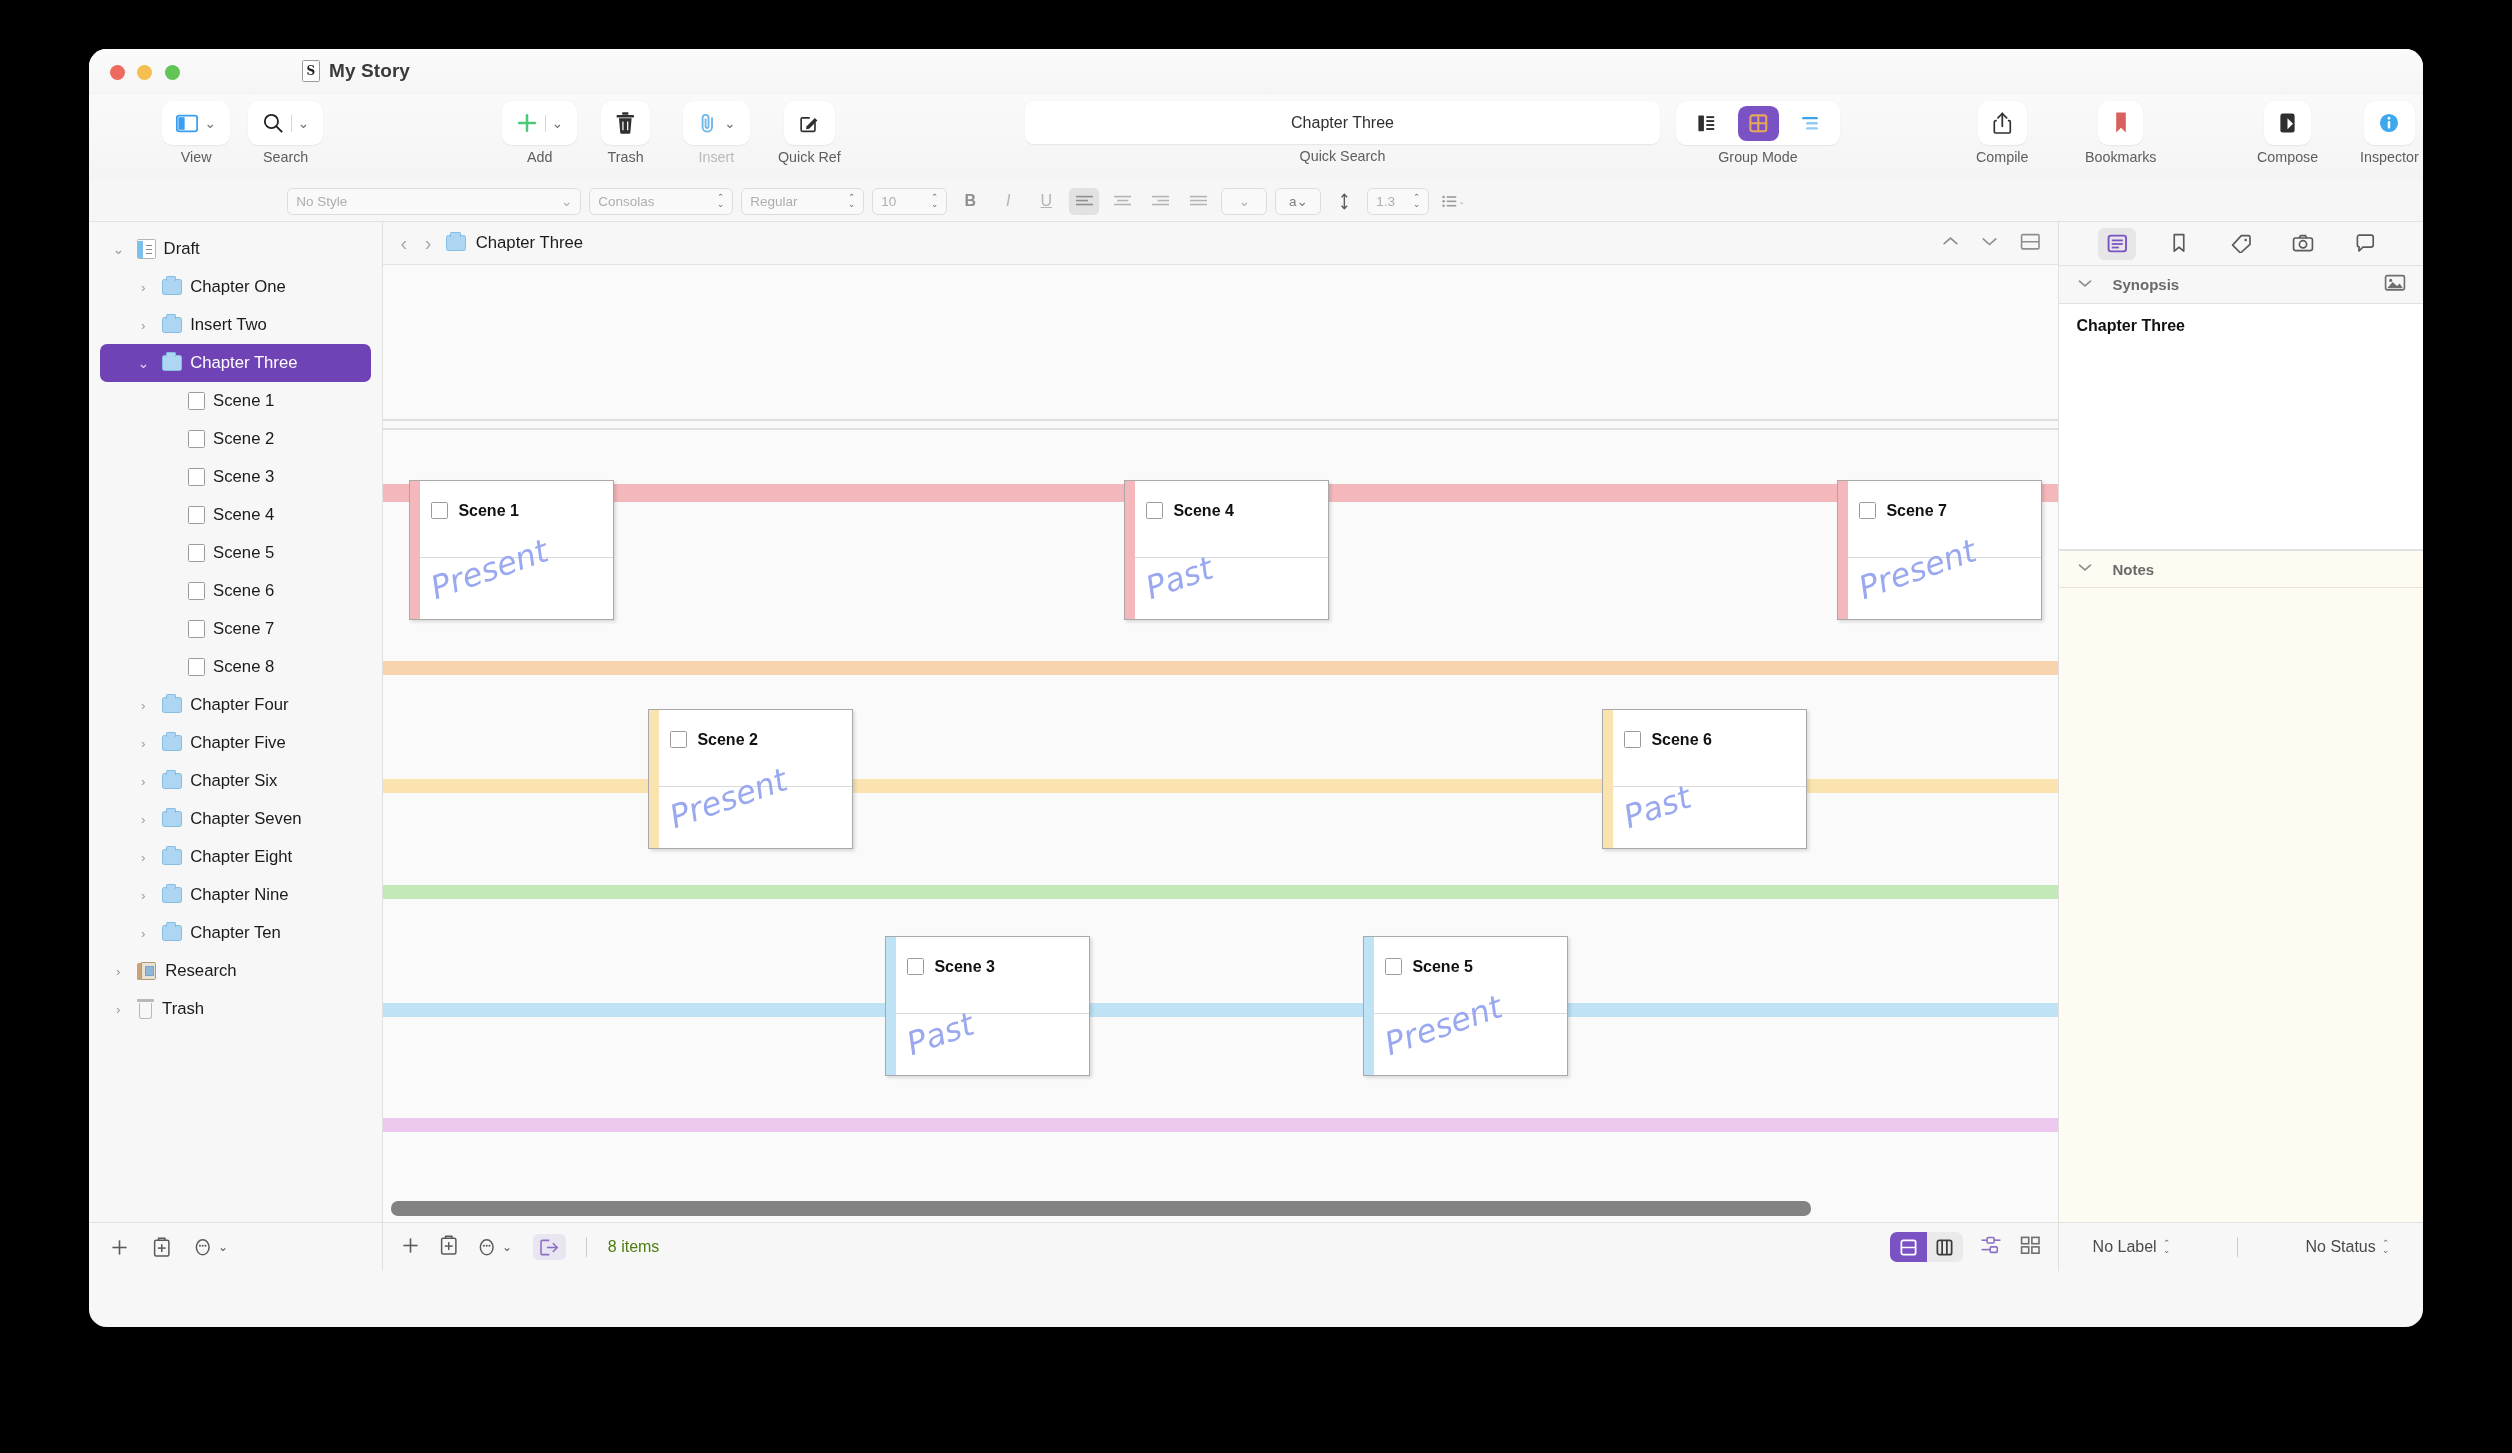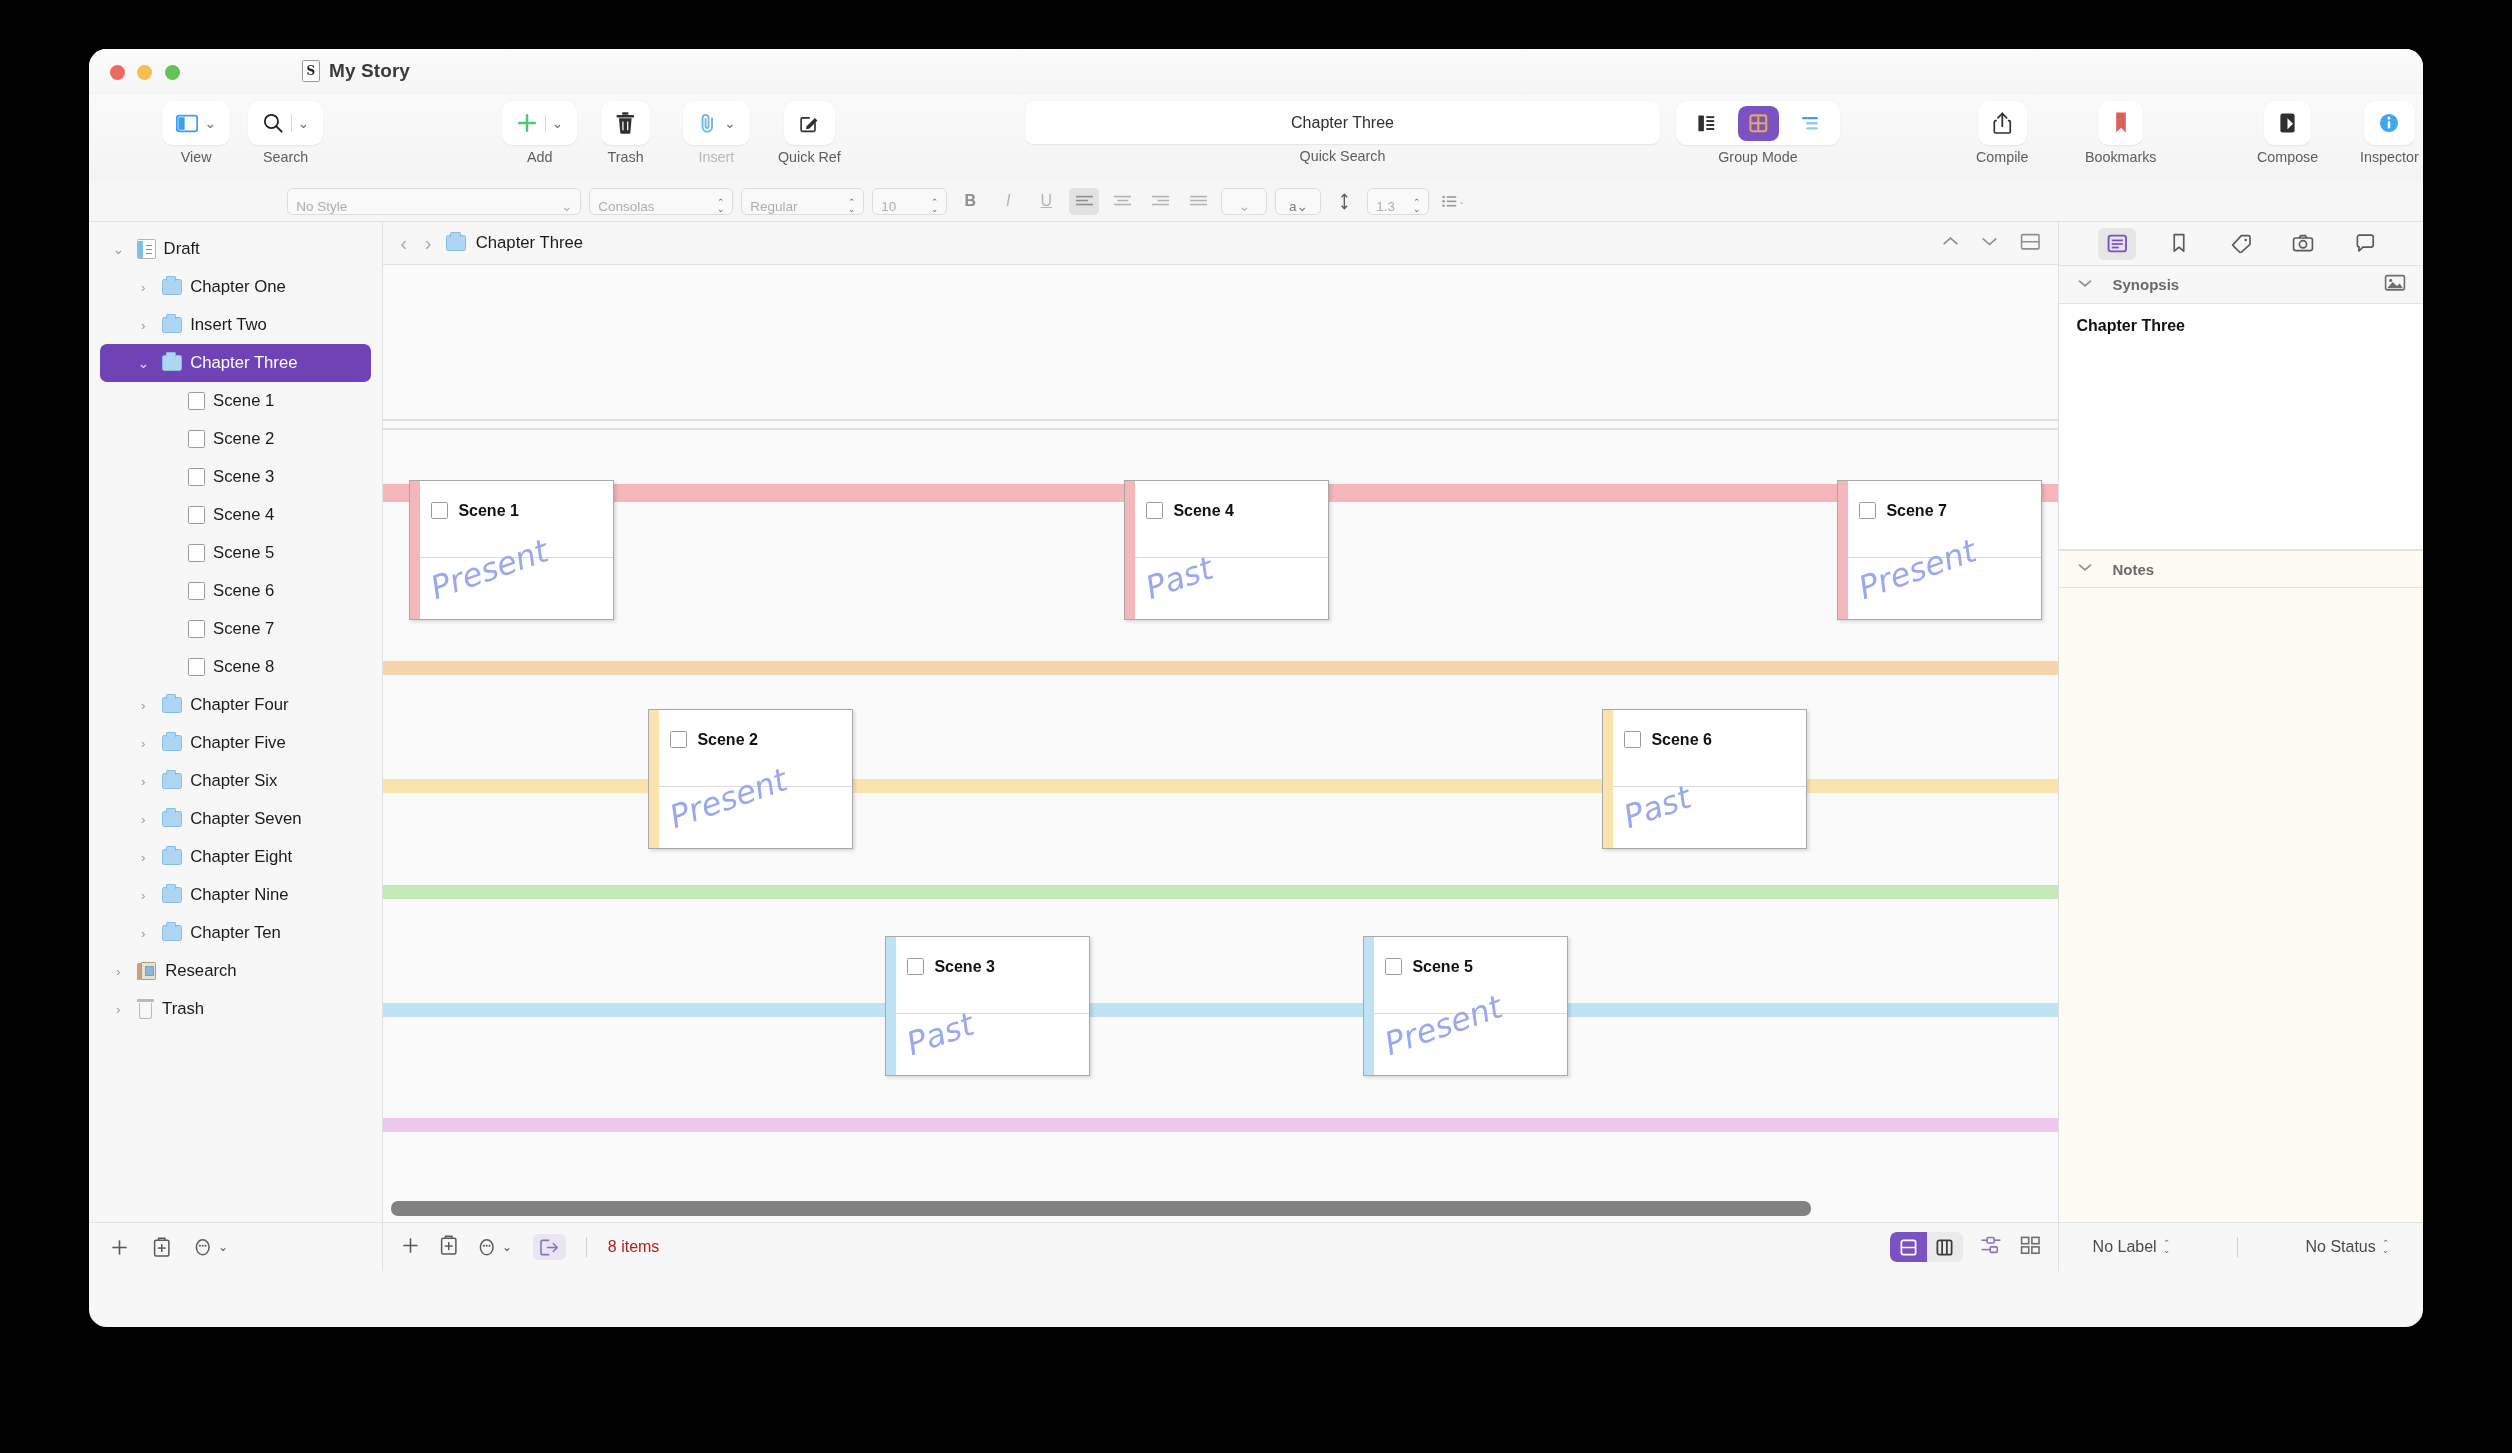--- a/index.html
+++ b/index.html
@@ -51,21 +51,21 @@
   .seg { background:#fff; border-radius:10.3px; height:44px; display:flex;
     align-items:center; padding:0 9.5px; gap:11px; box-shadow:0 0.8px 1.6px rgba(0,0,0,.07); }
   .seg-item { width:41px; height:35px; border-radius:8.7px; display:flex;
     align-items:center; justify-content:center; }
   .seg-item.active { background:#7b52c4; }
 
   
   .formatbar { height:41px; background:#f6f6f6; border-bottom:0.8px solid #e2e2e2;
     display:flex; align-items:center; padding-left:14.3px; gap:8px; }
   .fmt-box { border:0.8px solid #dcdcdc; border-radius:5.6px; height:27px;
-    background:#f9f9f9; display:flex; align-items:flex-end; padding:0 8px;
+    background:#f9f9f9; display:flex; align-items:center; padding:0 8px;
     font-size:13.5px; color:#aeaeae; gap:0; }
   .fmt-style { width:294px; justify-content:space-between; }
   .fmt-font { width:144px; justify-content:space-between; }
   .fmt-weight { width:123px; justify-content:space-between; }
   .fmt-size { width:75px; justify-content:space-between; }
   .fmt-btn { width:30px; height:27px; display:flex; align-items:center;
     justify-content:center; font-size:16px; color:#b4b4b4; border-radius:4.8px; }
   .fmt-btn.bold { font-weight:bold; color:#8f8f8f; }
   .fmt-btn.active { background:#e2e2e2; }
   .fmt-lh { width:62px; justify-content:space-between; }
@@ -135,21 +135,21 @@
   .stamp { position:absolute; font-size:32px; color:#9aa9ef; font-weight:500;
     font-style:italic; font-family:"DejaVu Sans", sans-serif;
     transform:rotate(-19deg); transform-origin:left center; white-space:nowrap;
     pointer-events:none; }
 
   .scrollbar { position:absolute; left:8px; right:11px; bottom:6.3px; height:14.3px; }
   .scroll-thumb { height:14.3px; background:#828282; border-radius:7.1px; }
 
   .statusbar { height:49px; background:#f7f7f7; border-top:0.8px solid #e2e2e2;
     display:flex; align-items:center; padding:0 17.5px; gap:20.6px; }
-  .sb-items { font-size:16px; color:#b91c1c; }
+  .sb-items { font-size:16px; color:#4d7c0f; }
   .vsep { width:0.8px; height:20.6px; background:#cfcfcf; }
 
   
   .inspector { width:365px; background:#fbfbfb; border-left:0.8px solid #e0e0e0;
     display:flex; flex-direction:column; }
   .insp-tabs { height:44px; border-bottom:0.8px solid #e2e2e2; background:#f7f7f7;
     display:flex; align-items:center; justify-content:center; gap:24px; }
   .insp-tab { width:38px; height:32px; border-radius:6.3px; display:flex;
     align-items:center; justify-content:center; }
   .insp-tab.active { background:#e6e6e6; }

